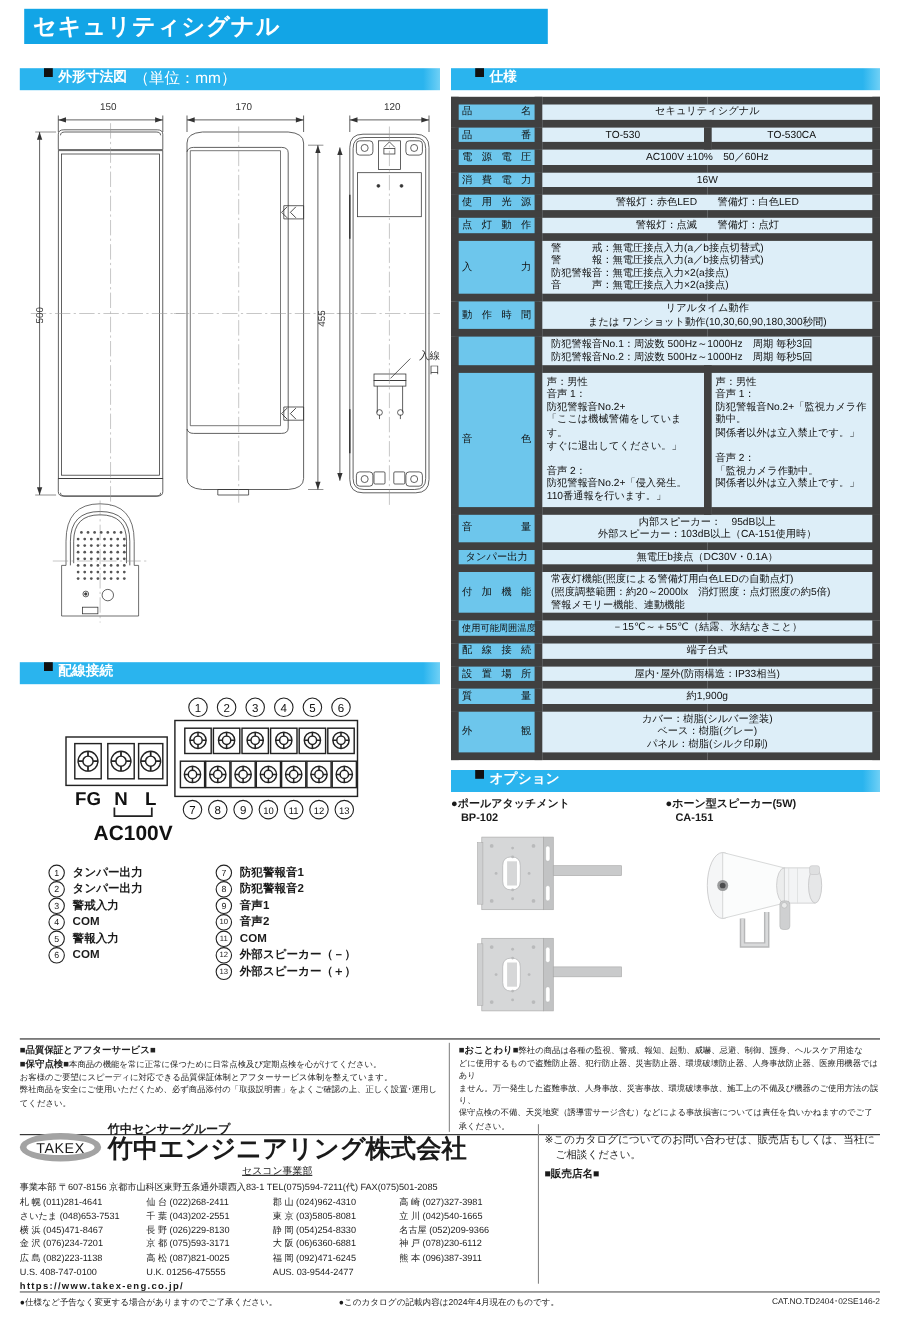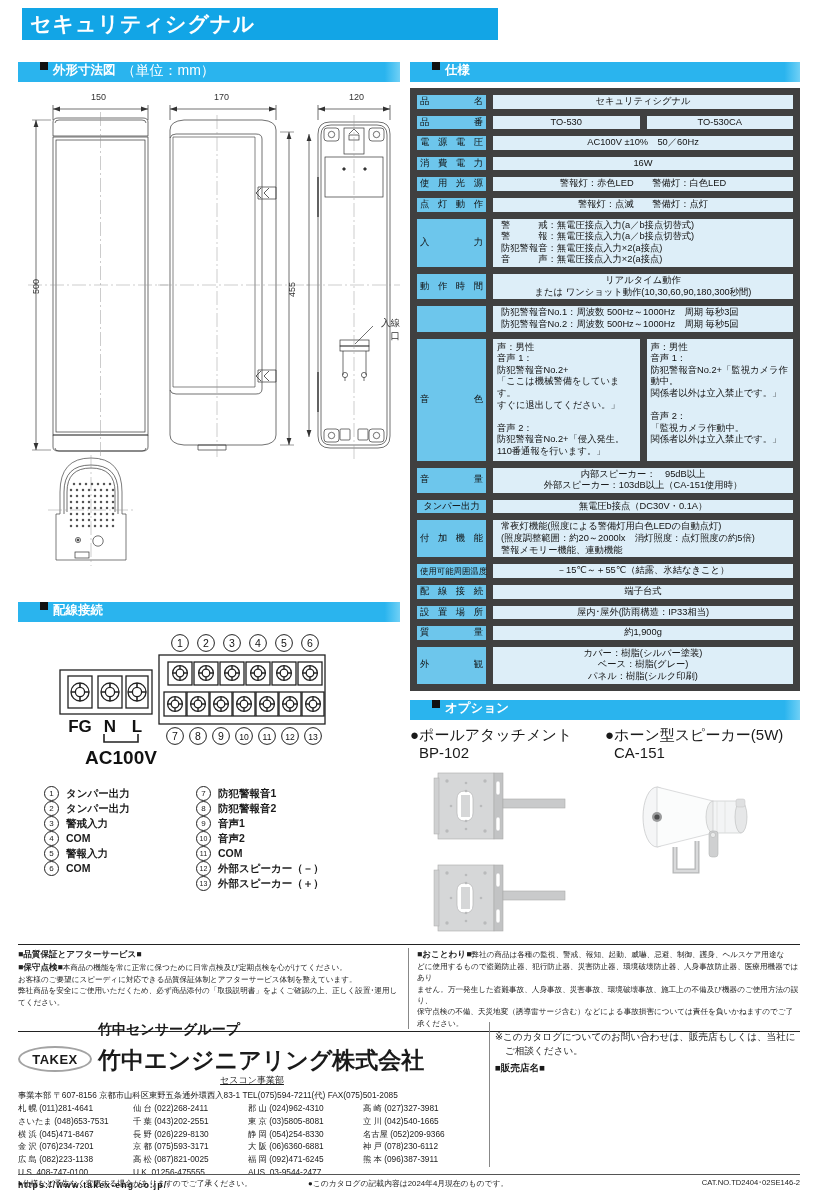--- a/index.html
+++ b/index.html
@@ -57,21 +57,21 @@
     width:76px; background:#6dc6ec; text-align:justify; text-align-last:justify;
     padding:2px 6px; color:#111; font-size:9.3px; white-space:nowrap;
   }
   td.val{ background:#ddeef8; text-align:center; color:#111; }
   td.val.left{ text-align:left; padding-left:8px; }
   td.val.nopad{ padding:2px 2px; }
 
   
   .opt-row{ display:flex; margin-top:6px; }
   .opt-col{ width:195px; }
-  .opt-name{ font-size:15px; font-weight:normal; line-height:1.25; }
+  .opt-name{ font-size:10px; font-weight:bold; line-height:1.25; }
 
   
   .wiring{ position:relative; height:160px; width:382px; }
   .legend{ display:flex; font-size:10.5px; margin-top:4px; padding-left:26px; }
   .legend .lc{ width:152px; }
   .legend .li{ display:flex; align-items:flex-start; line-height:1.42; }
   .legend .num{
     display:inline-block; width:15px; height:15px; border:1px solid #222;
     border-radius:50%; font-size:8px; text-align:center; line-height:13px;
     margin-right:7px; flex:none; font-family:"Liberation Sans",sans-serif;
@@ -86,26 +86,26 @@
   .fine b{ font-size:8.6px; }
 
   .foot-wrap{ position:absolute; left:18px; top:944px; width:782px; }
   .foot-cols{ display:flex; }
   .foot-l{ width:390px; padding-right:8px; }
   .foot-r{ width:392px; padding-left:8px; border-left:1px solid #888; }
 
   .company{ position:absolute; left:18px; top:1022px; width:470px; }
   .logo-line{ display:flex; align-items:flex-end; }
   .takex-oval{
-    width:74px;height:26px;border:2px solid #a3a3a3;border-radius:50%;
+    width:74px;height:26px;border:6px solid #a3a3a3;border-radius:50%;
     display:flex;align-items:center;justify-content:center;
-    font-weight:bold;font-size:13px;letter-spacing:0.5px; flex:none;
+    font-weight:normal;font-size:13px;letter-spacing:0.5px; flex:none;
   }
   .cname-wrap{ margin-left:6px; }
-  .cgroup{ font-size:14px; font-weight:bold; line-height:1; margin-bottom:13px;}
+  .cgroup{ font-size:11px; font-weight:bold; line-height:1; margin-bottom:0;}
   .cname{ font-size:23px; font-weight:bold; line-height:1; letter-spacing:0px; white-space:nowrap;}
   .cdiv{ font-size:9px; text-align:center; margin-top:2px; margin-right:2px;text-decoration:underline;}
 
   .addr{ font-size:8.3px; line-height:1.55; margin-top:2px; }
   .addr .row{ display:flex; }
   .addr .c{ width:115px; }
   .url{ font-size:8.6px; letter-spacing:1.2px; font-weight:bold; margin-top:1px;}
 
   .dealer{ position:absolute; left:495px; top:1030px; width:305px; font-size:9.6px; line-height:1.5;}
   .dealer .d2{ font-weight:bold; margin-top:2px; }

